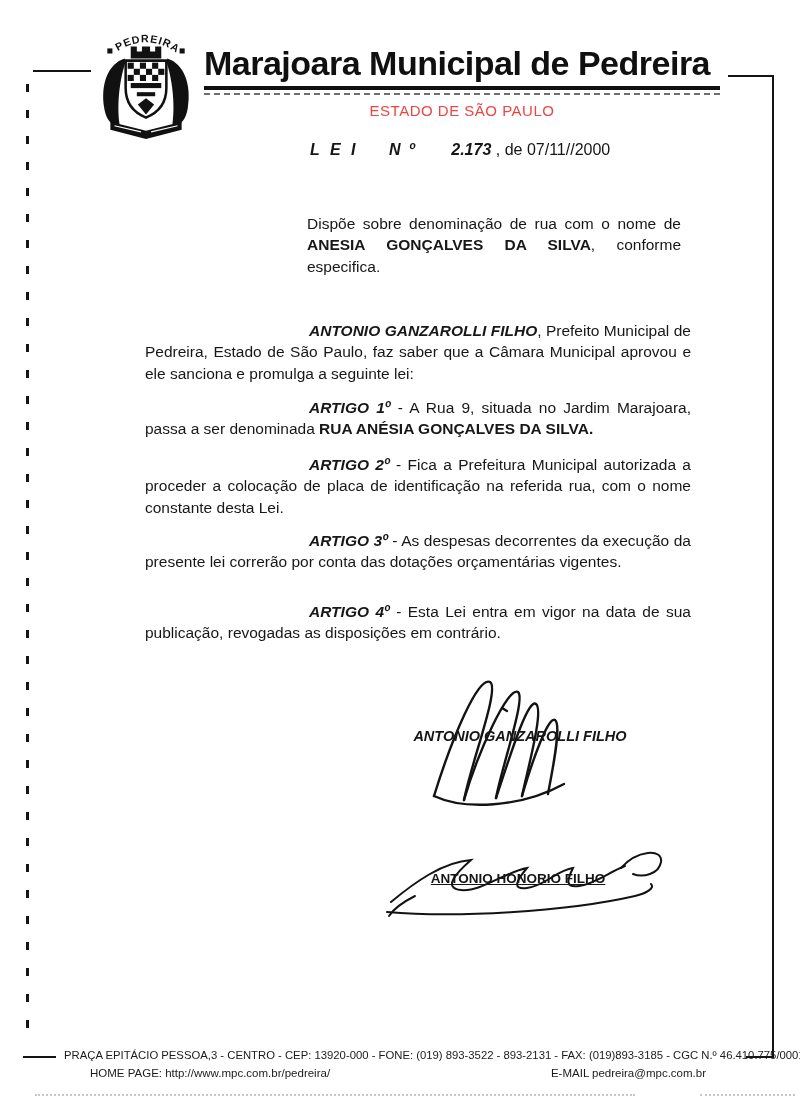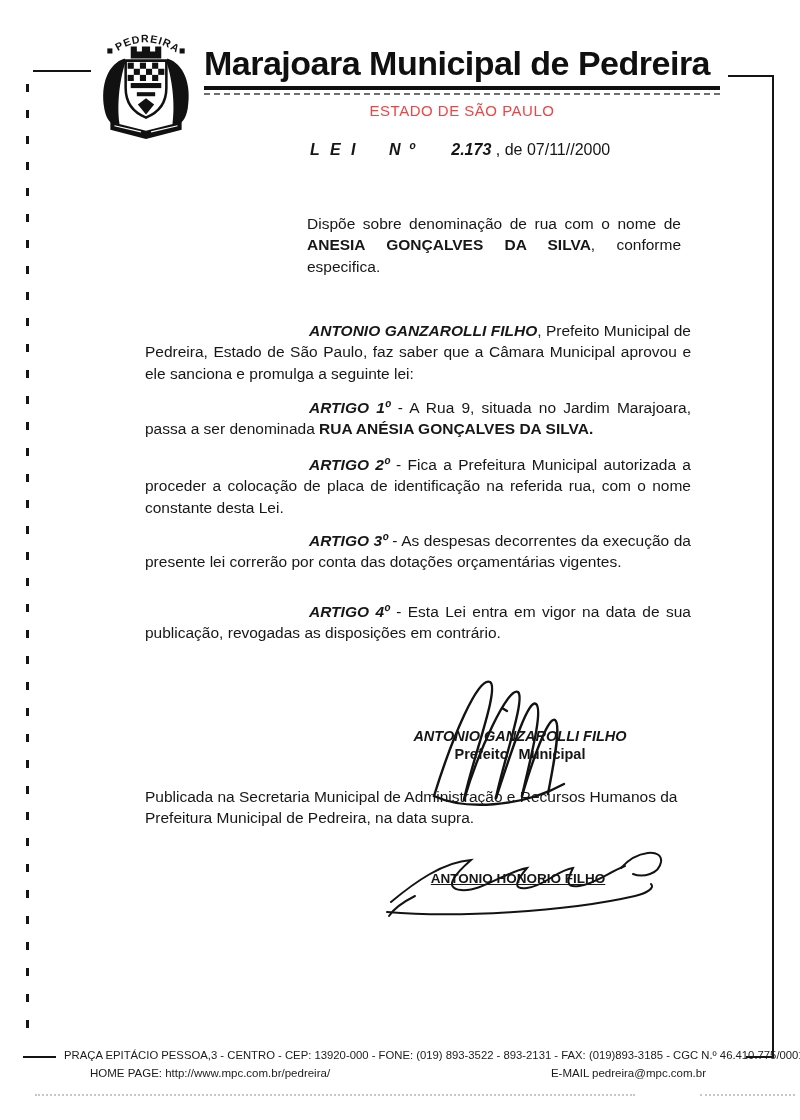--- a/index.html
+++ b/index.html
@@ -139,24 +139,22 @@
   <svg class="sig-svg" style="left:416px; top:668px; width:186px; height:140px;" viewBox="0 0 186 140">
     <path stroke-width="2.4" d="M18 128 C36 70 62 8 74 14 C84 20 56 92 48 132"></path>
     <path stroke-width="2.4" d="M48 132 C62 84 92 18 102 24 C110 30 86 98 80 130"></path>
     <path stroke-width="2.4" d="M80 130 C94 88 112 30 120 36 C128 42 112 100 106 128"></path>
     <path stroke-width="2.4" d="M106 128 C116 94 132 48 139 52 C146 57 136 104 132 126"></path>
     <path stroke-width="2.4" d="M18 128 C48 142 104 140 148 116"></path>
     <path stroke-width="2.4" d="M86 40 l5 3"></path>
   </svg>
   <div class="sig-block sig-mayor">
     <div class="sig-name">ANTONIO GANZAROLLI FILHO</div>
-    <div class="sig-role">Prefeito Municipal</div>
   </div>
 
-  <div class="para" style="left:145px; top:786px; width:548px; text-align:left;">Publicada na Secretaria Municipal de Administração e Recursos Humanos da Prefeitura Municipal de Pedreira, na data supra.</div>
 
   <svg class="sig-svg" style="left:385px; top:838px; width:295px; height:82px;" viewBox="0 0 295 82">
     <path stroke-width="2" d="M6 64 C30 44 58 24 86 22 C70 36 58 50 76 52 C96 54 120 34 142 30 C132 42 126 52 142 50 C160 48 172 32 188 30 C182 42 180 50 194 48 C210 46 224 34 240 28"></path>
     <path stroke-width="2" d="M236 30 C252 12 278 10 276 24 C274 36 258 40 248 36"></path>
     <path stroke-width="2" d="M2 74 C70 80 180 74 250 58 C262 55 270 50 266 46"></path>
     <path stroke-width="2" d="M30 58 C18 64 8 72 4 78"></path>
   </svg>
   <div class="sig-block sig-director">
     <div class="sig-name">ANTONIO HONORIO FILHO</div>
   </div>

